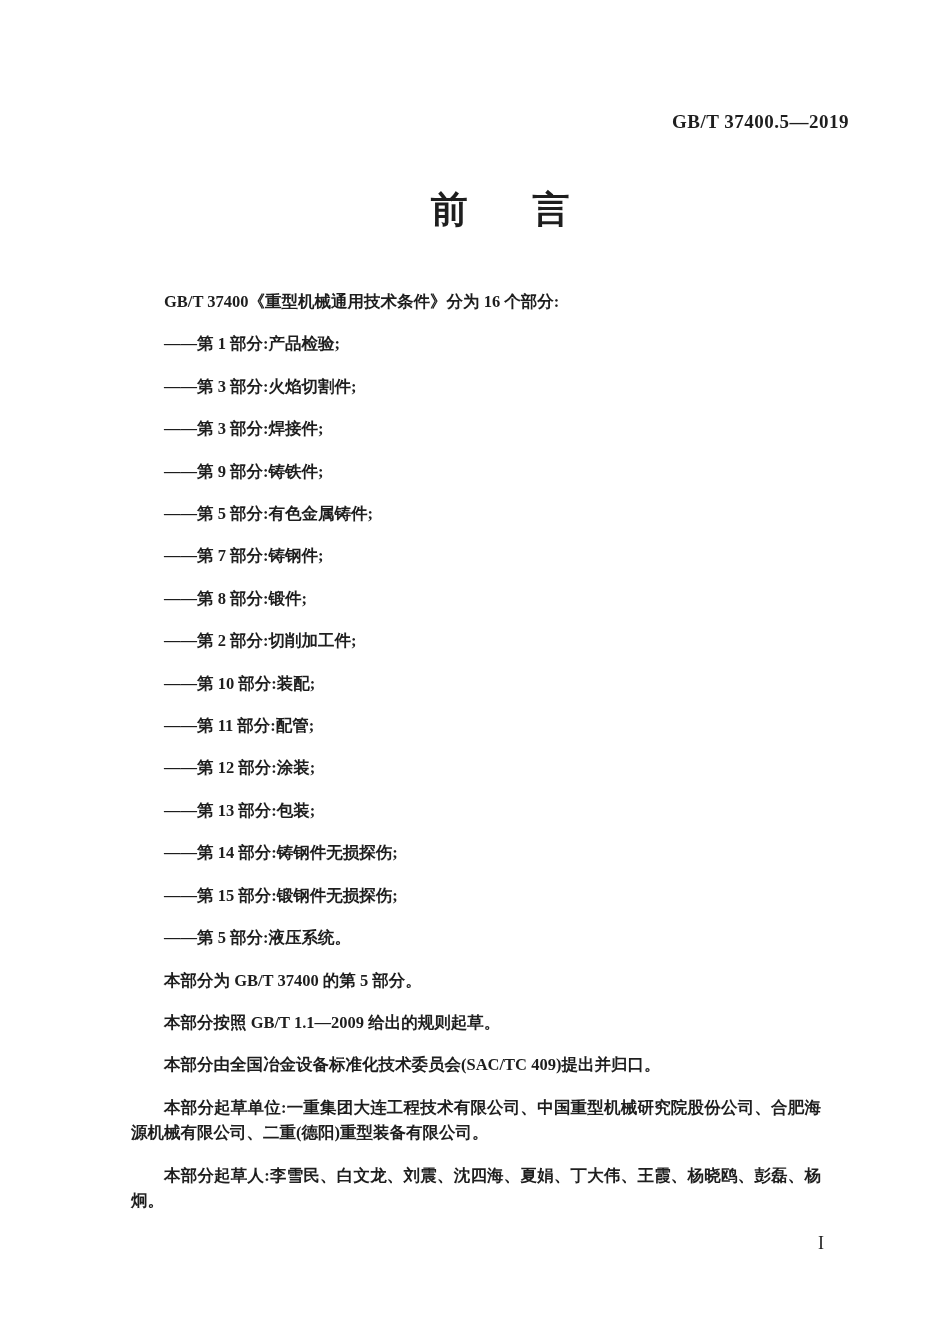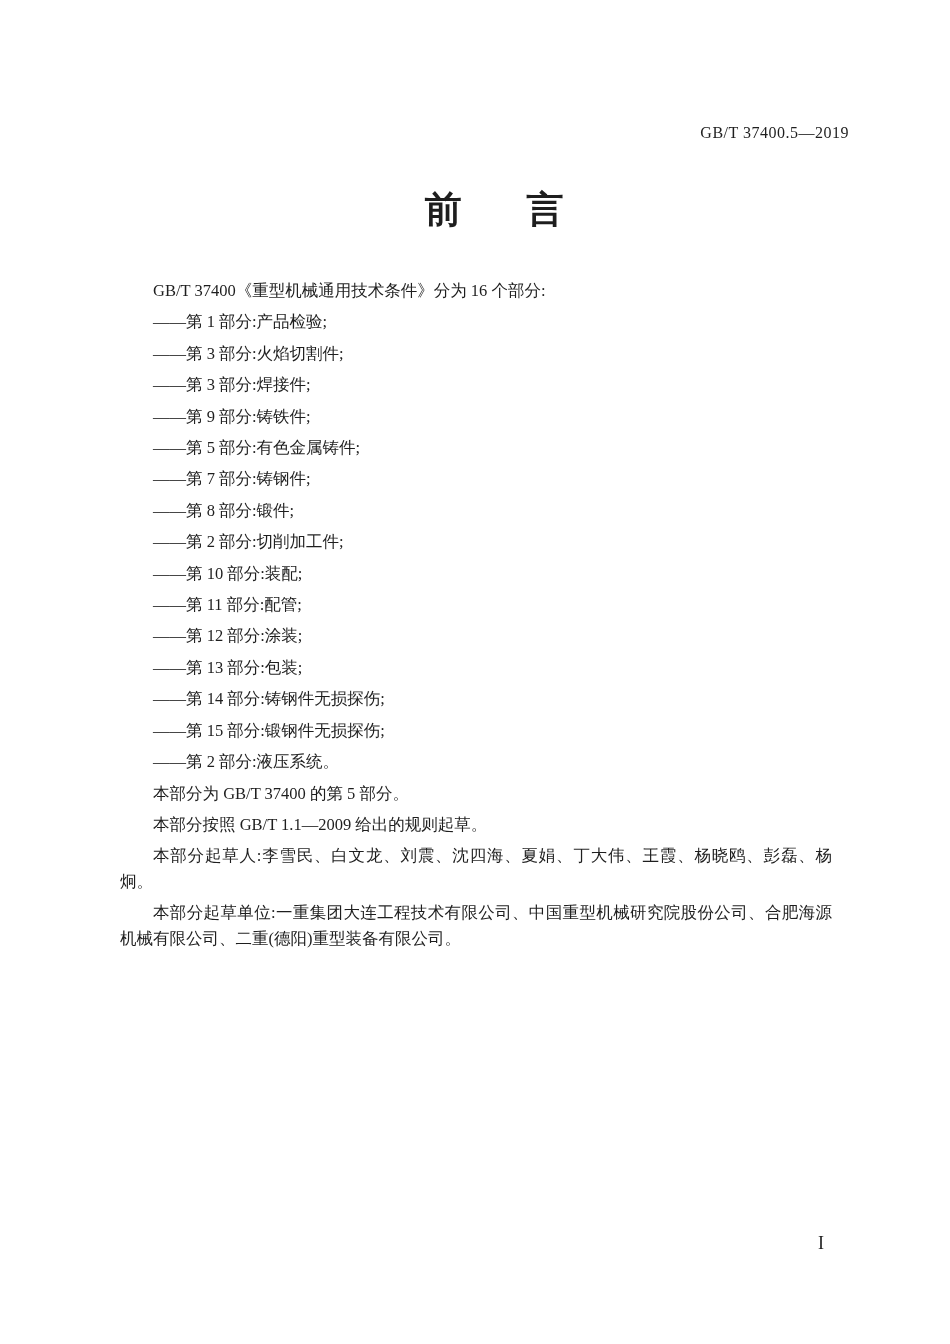--- a/index.html
+++ b/index.html
@@ -11,59 +11,60 @@
     position: relative;
     width: 950px;
     height: 1344px;
     background: #ffffff;
     color: #1e1e1e;
     font-family: "Liberation Serif", "DejaVu Serif", serif;
     overflow: hidden;
   }
   .std-code {
     position: absolute;
-    top: 124px;
+    top: 111px;
     right: 101px;
-    font-size: 16px;
-    font-weight: normal;
+    font-size: 19px;
+    font-weight: bold;
     letter-spacing: 0.5px;
     white-space: nowrap;
   }
   .doc-title {
     position: absolute;
     top: 188px;
     left: 0;
     width: 100%;
     margin: 0;
     text-align: center;
     font-family: "Liberation Sans", "DejaVu Sans", sans-serif;
     font-size: 37px;
     font-weight: bold;
     line-height: 1.2;
   }
   .doc-title .title-text {
     letter-spacing: 1.75em;
     padding-left: 1.75em;
     position: relative;
-    left: 19px;
+    left: 25px;
     white-space: nowrap;
   }
   .foreword-body {
     position: absolute;
     top: 272px;
     left: 114px;
     width: 724px;
     font-size: 16.5px;
     line-height: 25.4px;
     text-align: justify;
   }
   .foreword-body p {
-    margin: 6px;
+    margin: 17px;
     padding: 0;
     text-indent: 2em;
+    font-weight: bold;
   }
   .page-number {
     position: absolute;
     top: 1233px;
     left: 818px;
     font-size: 18px;
     font-family: "Liberation Serif", "DejaVu Serif", serif;
   }
 </style>
 </head>
@@ -85,23 +86,24 @@
     <p>——第 5 部分:有色金属铸件;</p>
     <p>——第 7 部分:铸钢件;</p>
     <p>——第 8 部分:锻件;</p>
     <p>——第 2 部分:切削加工件;</p>
     <p>——第 10 部分:装配;</p>
     <p>——第 11 部分:配管;</p>
     <p>——第 12 部分:涂装;</p>
     <p>——第 13 部分:包装;</p>
     <p>——第 14 部分:铸钢件无损探伤;</p>
     <p>——第 15 部分:锻钢件无损探伤;</p>
-    <p>——第 2 部分:液压系统。</p>
+    <p>——第 5 部分:液压系统。</p>
 
     <p>本部分为 GB/T 37400 的第 5 部分。</p>
     <p>本部分按照 GB/T 1.1—2009 给出的规则起草。</p>
+    <p>本部分由全国冶金设备标准化技术委员会(SAC/TC 409)提出并归口。</p>
+    <p>本部分起草单位:一重集团大连工程技术有限公司、中国重型机械研究院股份公司、合肥海源机械有限公司、二重(德阳)重型装备有限公司。</p>
     <p>本部分起草人:李雪民、白文龙、刘震、沈四海、夏娟、丁大伟、王霞、杨晓鸥、彭磊、杨炯。</p>
-    <p>本部分起草单位:一重集团大连工程技术有限公司、中国重型机械研究院股份公司、合肥海源机械有限公司、二重(德阳)重型装备有限公司。</p>
   </div>
 
   <div class="page-number">I</div>
 
 </div>
 
 </body></html>

